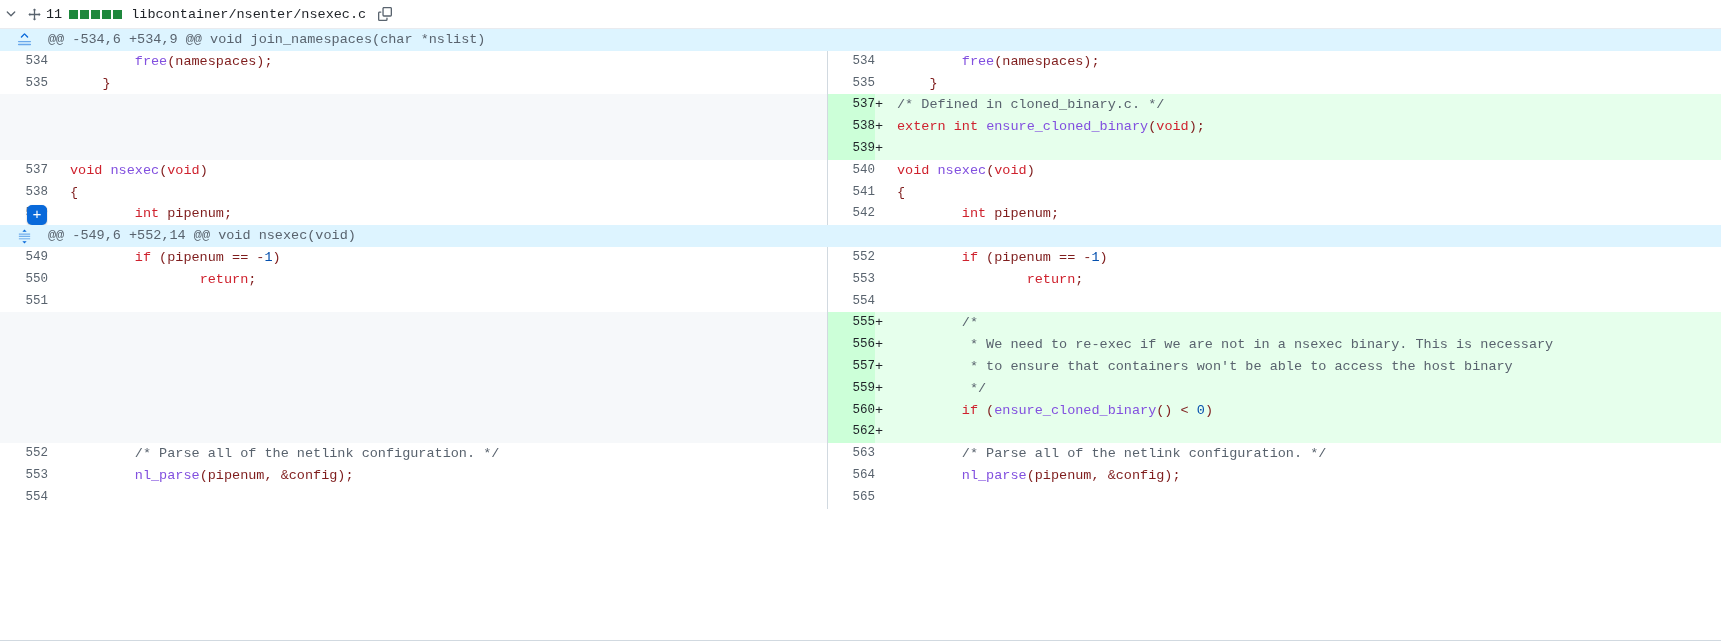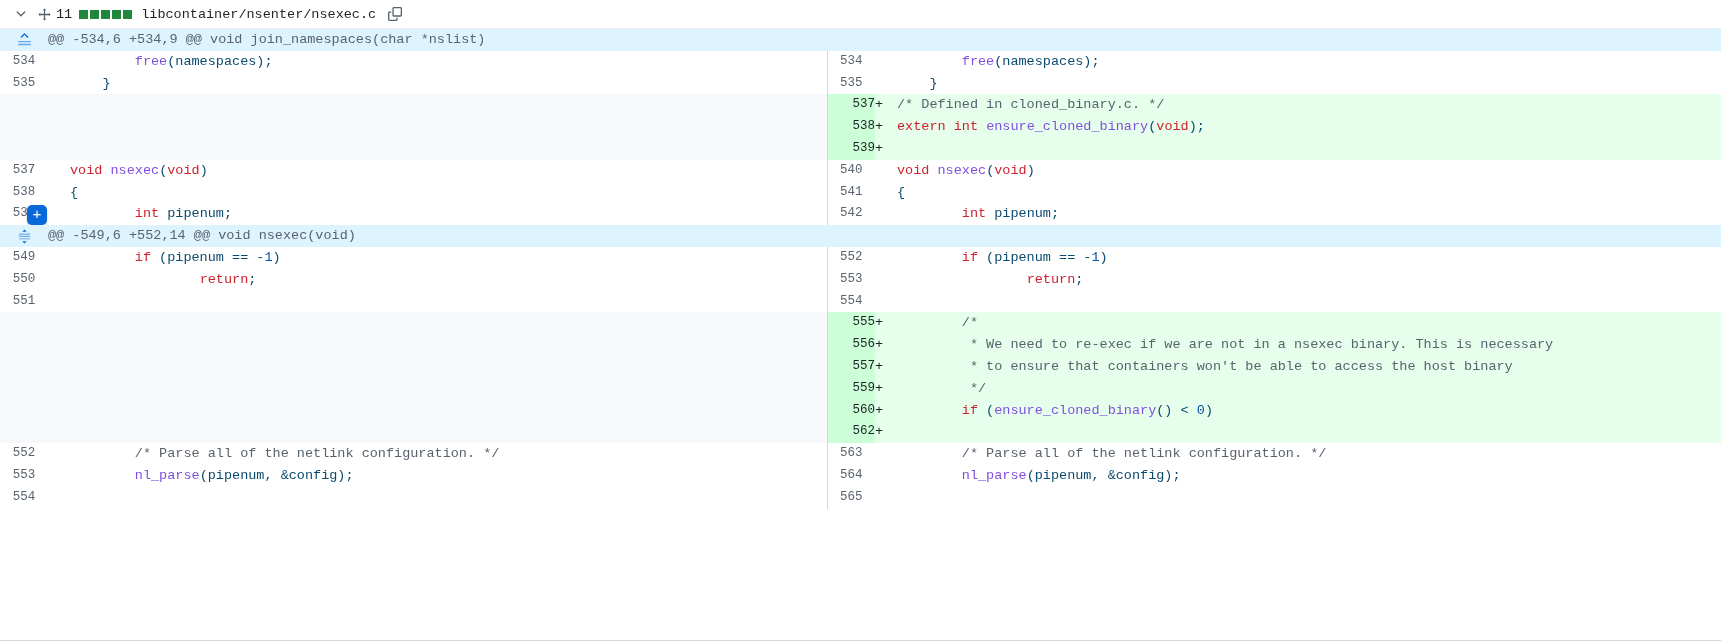--- a/index.html
+++ b/index.html
@@ -15,21 +15,20 @@
     position: relative;
     overflow: hidden;
     background: #ffffff;
   }
 
   
   .file-header {
     height: 29px;
     display: flex;
     align-items: center;
-    padding-left: 10px;
     background: #ffffff;
     border-bottom: 1px solid #e9ebef;
     font-size: 14px;
     color: #1f2328;
   }
   .fh-chevron {
     width: 22px; height: 22px;
     display: flex; align-items: center; justify-content: center;
     color: #59636e; cursor: pointer; flex: none;
   }
@@ -86,21 +85,21 @@
   .ln {
     text-align: right;
     padding-right: 10px;
     color: #59636e;
     font-size: 12.5px;
     line-height: 21.8px;
     user-select: none;
     position: relative;
     cursor: pointer;
   }
-  .ln-ctx { background: #ffffff; text-align: center; }
+  .ln-ctx { background: #ffffff; }
   .ln-add { background: #ccffd8; color: #1f2328; }
   .ln-blank { background: #f6f8fa; }
   .ln-hunk { background: #ddf4ff; }
 
   
   .code {
     padding-left: 8px;
     color: #1f2328;
     line-height: 21.8px;
   }
@@ -117,21 +116,21 @@
     width: 22px;
     color: #1f2328;
   }
 
   
   .k  { color: #cf222e; }      
   .fn { color: #8250df; }      
   .cm { color: #59636e; }      
   .st { color: #0a3069; }      
   .nu { color: #0550ae; }      
-  .pn { color: #0c4a6e; }      
+  .pn { color: #7f1d1d; }      
 
   
   .hunk-btn {
     width: 48px; height: 21.8px;
     display: flex; align-items: center; justify-content: center;
     color: #0969da;
     cursor: pointer;
   }
 
   

